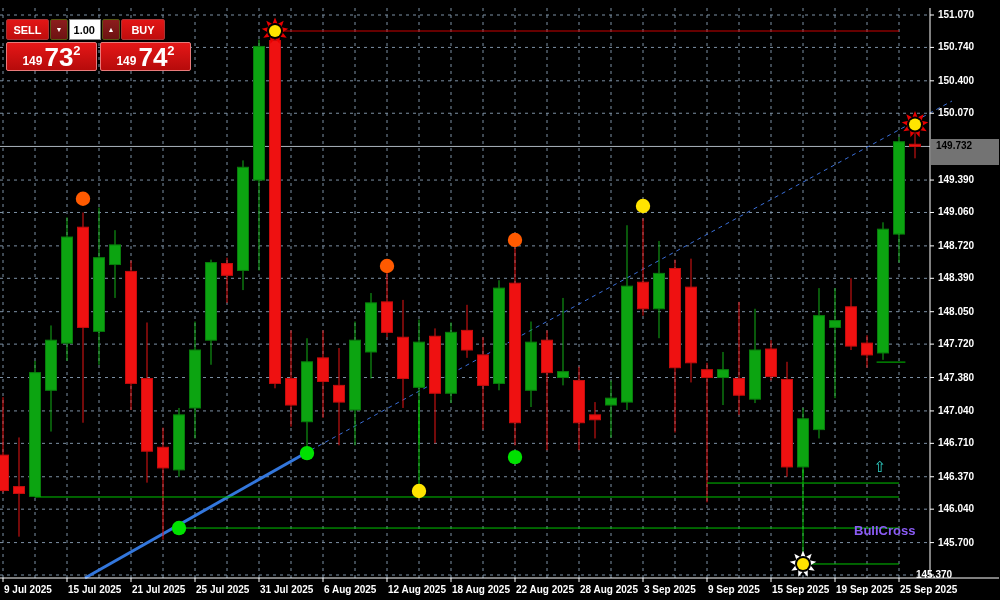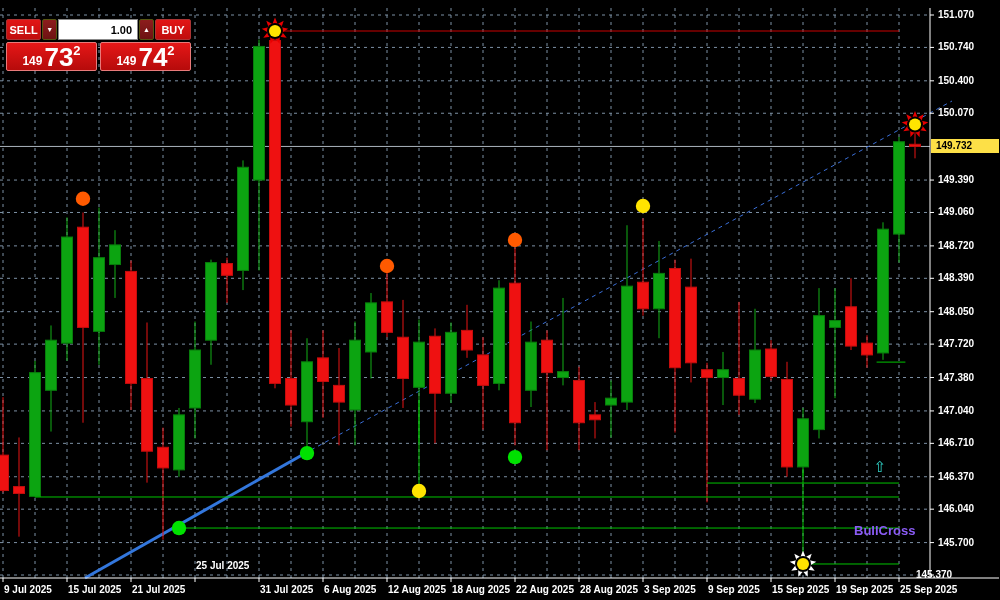--- a/index.html
+++ b/index.html
@@ -7,32 +7,32 @@
           font-family:"Liberation Sans",sans-serif;}
   
   .title-bar{position:absolute;left:0;top:0;width:100%;height:13px;z-index:5;
              color:#e8e8e8;font-size:10px;font-weight:700;display:flex;align-items:center;gap:6px;
              padding-left:7px;box-sizing:border-box;}
   .title-bar .tri{font-size:7px;color:#dfe5ea;}
   
   #chart{position:absolute;left:0;top:0;z-index:1;}
   
   .axis-label{position:absolute;color:#fff;font-size:10px;font-weight:700;white-space:nowrap;z-index:2;}
-  #price-box{position:absolute;left:931px;width:68px;height:14px;background:#fde047;color:#000;
+  #price-box{position:absolute;left:931px;width:68px;height:26px;background:#737373;color:#000;
              font-size:10px;font-weight:700;line-height:14px;padding-left:5px;box-sizing:border-box;z-index:3;}
   
   .trade-panel{position:absolute;left:6px;top:19px;width:185px;z-index:6;}
   .tp-row1{display:flex;height:21px;gap:1px;}
   .btn{color:#fff;font-weight:700;font-size:11px;display:flex;align-items:center;justify-content:center;
        background:linear-gradient(#e21616,#c00d0d);border:1px solid #a33;border-radius:2px;box-sizing:border-box;cursor:pointer;}
   .btn.sell{width:43px;}
   .btn.buy{width:44px;}
   .spin{width:18px;background:linear-gradient(#8c1d1d,#6d1212);color:#fff;font-size:7px;
         display:flex;align-items:center;justify-content:center;border:1px solid #551;border-radius:2px;box-sizing:border-box;cursor:pointer;}
-  .vol{width:80px;border:1px solid #888;background:#fff;color:#000;font-weight:700;font-size:11px;
+  .vol{width:32px;border:1px solid #888;background:#fff;color:#000;font-weight:700;font-size:11px;
        text-align:right;padding:0 5px 0 0;box-sizing:border-box;font-family:"Liberation Sans",sans-serif;}
   .tp-row2{display:flex;gap:3px;margin-top:2px;}
   .tile{flex:1;height:29px;background:linear-gradient(#e51717,#b60b0b);border-radius:2px;border:1px solid #e87a7a;
         display:flex;align-items:center;justify-content:center;color:#fff;cursor:pointer;box-sizing:border-box;}
   .tile .small{font-size:12px;font-weight:700;margin-top:8px;margin-right:2px;}
   .tile .big{font-size:26px;font-weight:700;line-height:26px;}
   .tile .sup{font-size:13px;font-weight:700;margin-bottom:12px;}
   
   #bullcross{position:absolute;font-size:13px;font-weight:700;z-index:2;}
   #arrow-up{position:absolute;font-size:15px;z-index:2;line-height:15px;}
@@ -286,21 +286,21 @@
       <div class="axis-label" style="left: 938px; top: 437.351px;">146.710</div>
       <div class="axis-label" style="left: 938px; top: 470.754px;">146.370</div>
       <div class="axis-label" style="left: 938px; top: 503.176px;">146.040</div>
       <div class="axis-label" style="left: 938px; top: 536.579px;">145.700</div>
       <div class="axis-label" style="left: 916px; top: 569px;">145.370</div>
     </div>
   <div id="time-labels">
       <div class="axis-label" style="left: 4px; top: 584px;">9 Jul 2025</div>
       <div class="axis-label" style="left: 68px; top: 584px;">15 Jul 2025</div>
       <div class="axis-label" style="left: 132px; top: 584px;">21 Jul 2025</div>
-      <div class="axis-label" style="left: 196px; top: 560px;">25 Jul 2025</div>
+      <div class="axis-label" style="left: 196px; top: 584px;">25 Jul 2025</div>
       <div class="axis-label" style="left: 260px; top: 584px;">31 Jul 2025</div>
       <div class="axis-label" style="left: 324px; top: 584px;">6 Aug 2025</div>
       <div class="axis-label" style="left: 388px; top: 584px;">12 Aug 2025</div>
       <div class="axis-label" style="left: 452px; top: 584px;">18 Aug 2025</div>
       <div class="axis-label" style="left: 516px; top: 584px;">22 Aug 2025</div>
       <div class="axis-label" style="left: 580px; top: 584px;">28 Aug 2025</div>
       <div class="axis-label" style="left: 644px; top: 584px;">3 Sep 2025</div>
       <div class="axis-label" style="left: 708px; top: 584px;">9 Sep 2025</div>
       <div class="axis-label" style="left: 772px; top: 584px;">15 Sep 2025</div>
       <div class="axis-label" style="left: 836px; top: 584px;">19 Sep 2025</div>

